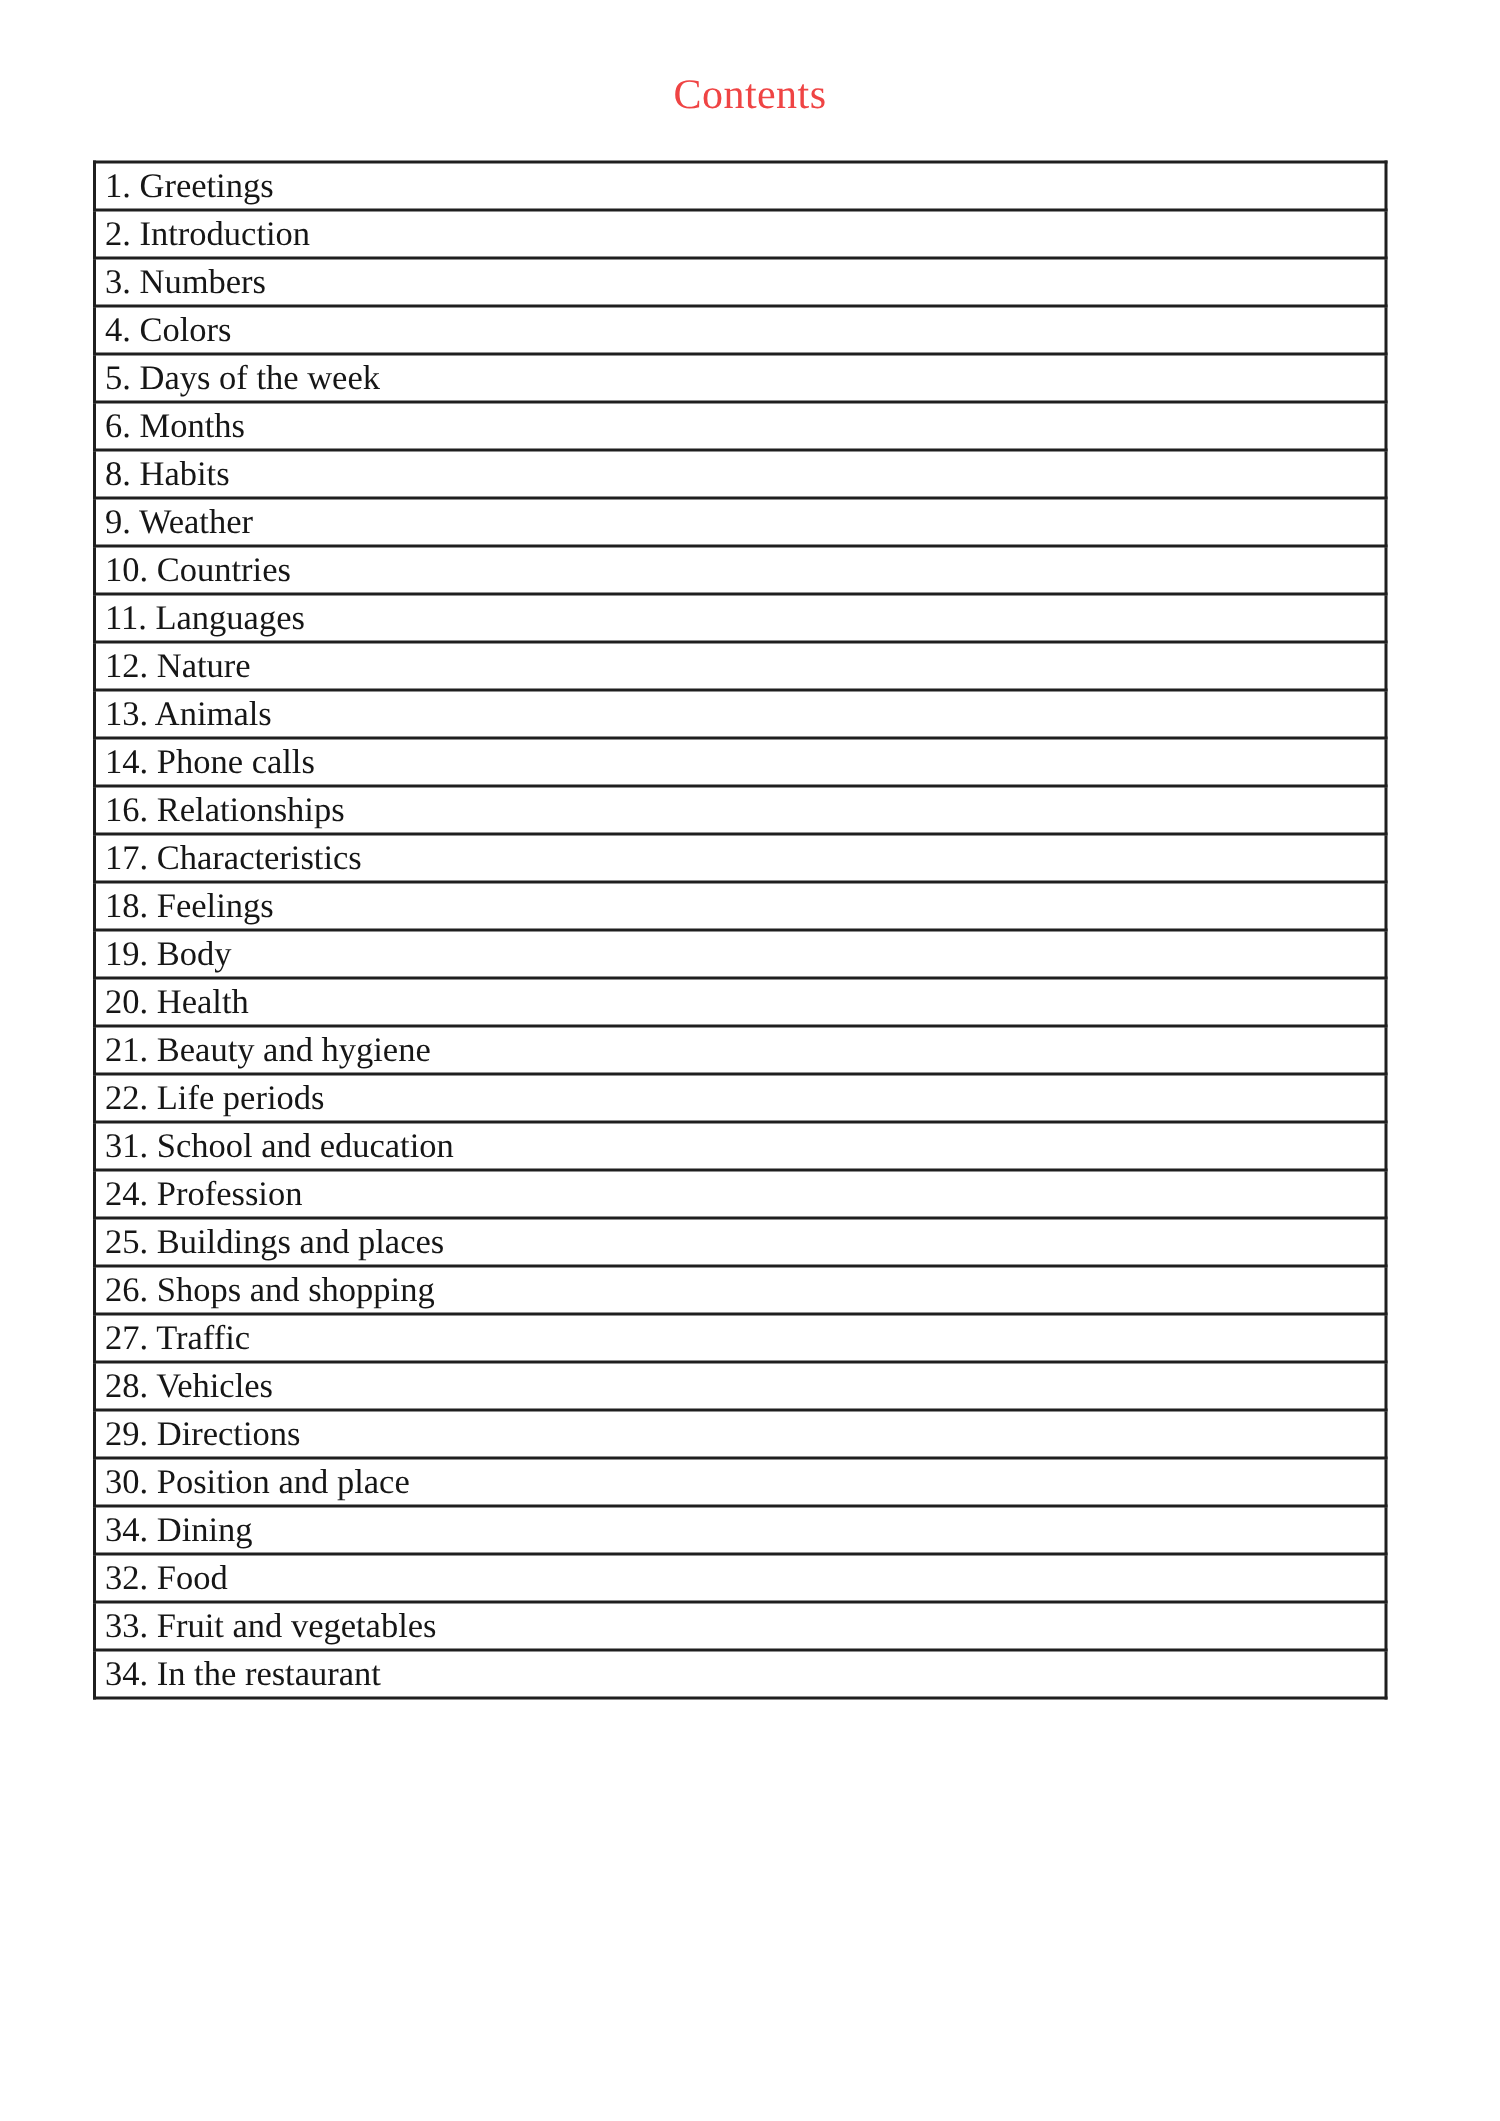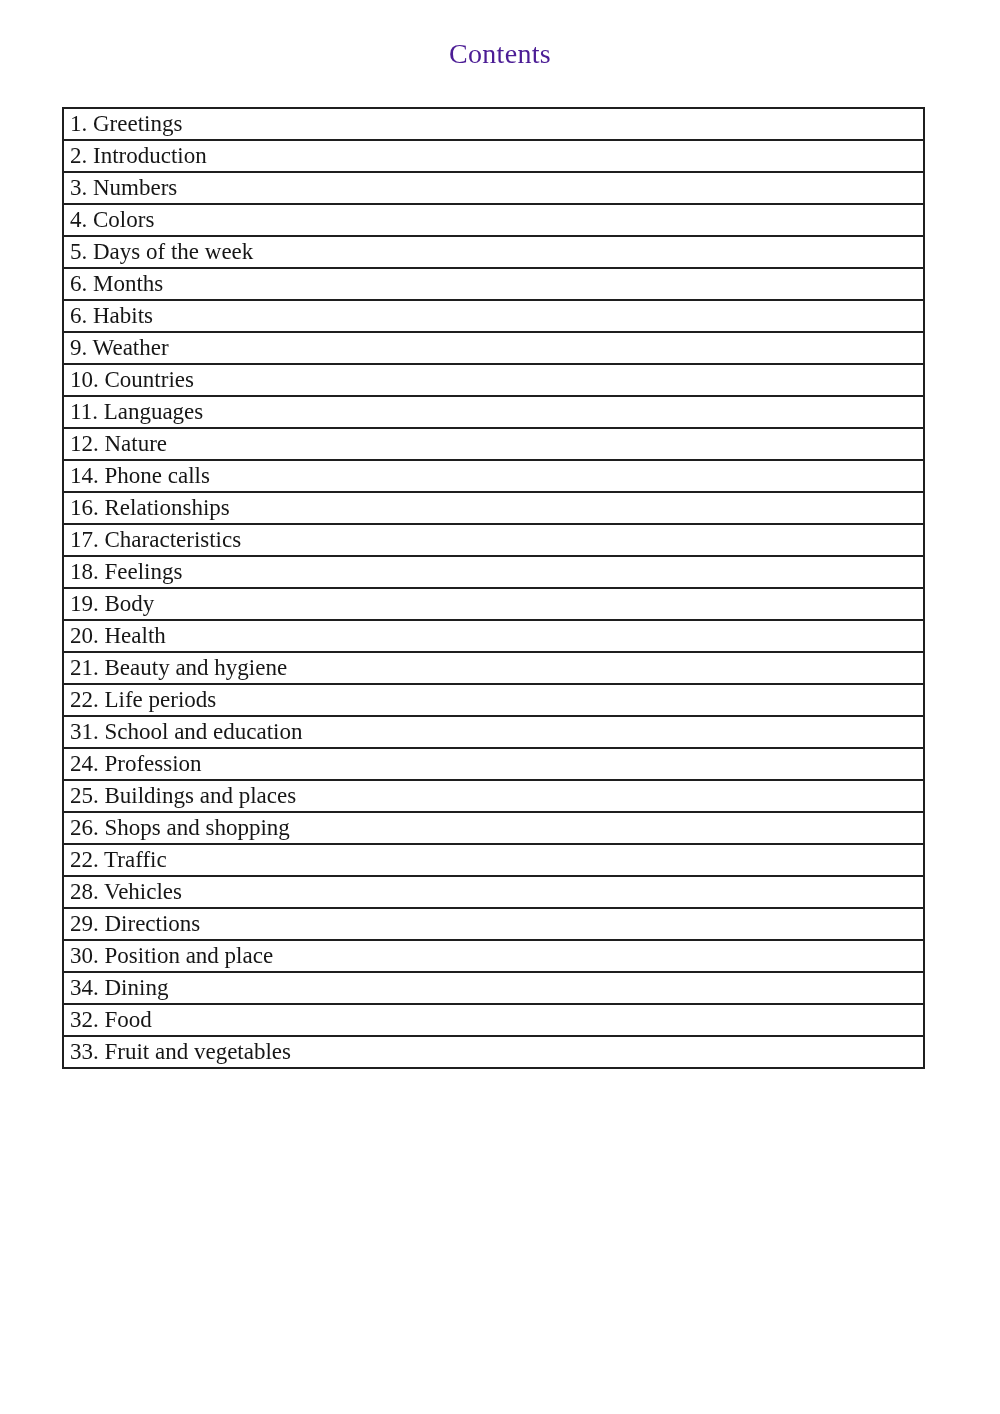--- a/index.html
+++ b/index.html
@@ -11,26 +11,26 @@
     position: relative;
     width: 1000px;
     height: 1414px;
     background: #ffffff;
     font-family: "Liberation Serif", "DejaVu Serif", serif;
     color: #161616;
     overflow: hidden;
   }
   .title {
     margin: 0;
-    padding-top: 38px;
+    padding-top: 48px;
     text-align: center;
     font-size: 28px;
     font-weight: 400;
     letter-spacing: 0.3px;
-    color: #4c1d95;
+    color: #ef4444;
   }
   table.contents {
     position: absolute;
     left: 62px;
     top: 107px;
     width: 863px;
     border-collapse: collapse;
     table-layout: fixed;
   }
   table.contents td {
@@ -65,33 +65,36 @@
         <tr>
           <td>4. Colors</td>
         </tr>
         <tr>
           <td>5. Days of the week</td>
         </tr>
         <tr>
           <td>6. Months</td>
         </tr>
         <tr>
-          <td>6. Habits</td>
+          <td>8. Habits</td>
         </tr>
         <tr>
           <td>9. Weather</td>
         </tr>
         <tr>
           <td>10. Countries</td>
         </tr>
         <tr>
           <td>11. Languages</td>
         </tr>
         <tr>
           <td>12. Nature</td>
+        </tr>
+        <tr>
+          <td>13. Animals</td>
         </tr>
         <tr>
           <td>14. Phone calls</td>
         </tr>
         <tr>
           <td>16. Relationships</td>
         </tr>
         <tr>
           <td>17. Characteristics</td>
         </tr>
@@ -116,35 +119,38 @@
         <tr>
           <td>24. Profession</td>
         </tr>
         <tr>
           <td>25. Buildings and places</td>
         </tr>
         <tr>
           <td>26. Shops and shopping</td>
         </tr>
         <tr>
-          <td>22. Traffic</td>
+          <td>27. Traffic</td>
         </tr>
         <tr>
           <td>28. Vehicles</td>
         </tr>
         <tr>
           <td>29. Directions</td>
         </tr>
         <tr>
           <td>30. Position and place</td>
         </tr>
         <tr>
           <td>34. Dining</td>
         </tr>
         <tr>
           <td>32. Food</td>
         </tr>
         <tr>
           <td>33. Fruit and vegetables</td>
         </tr>
+        <tr>
+          <td>34. In the restaurant</td>
+        </tr>
       </tbody>
   </table>
 </div>
 
 </body></html>

